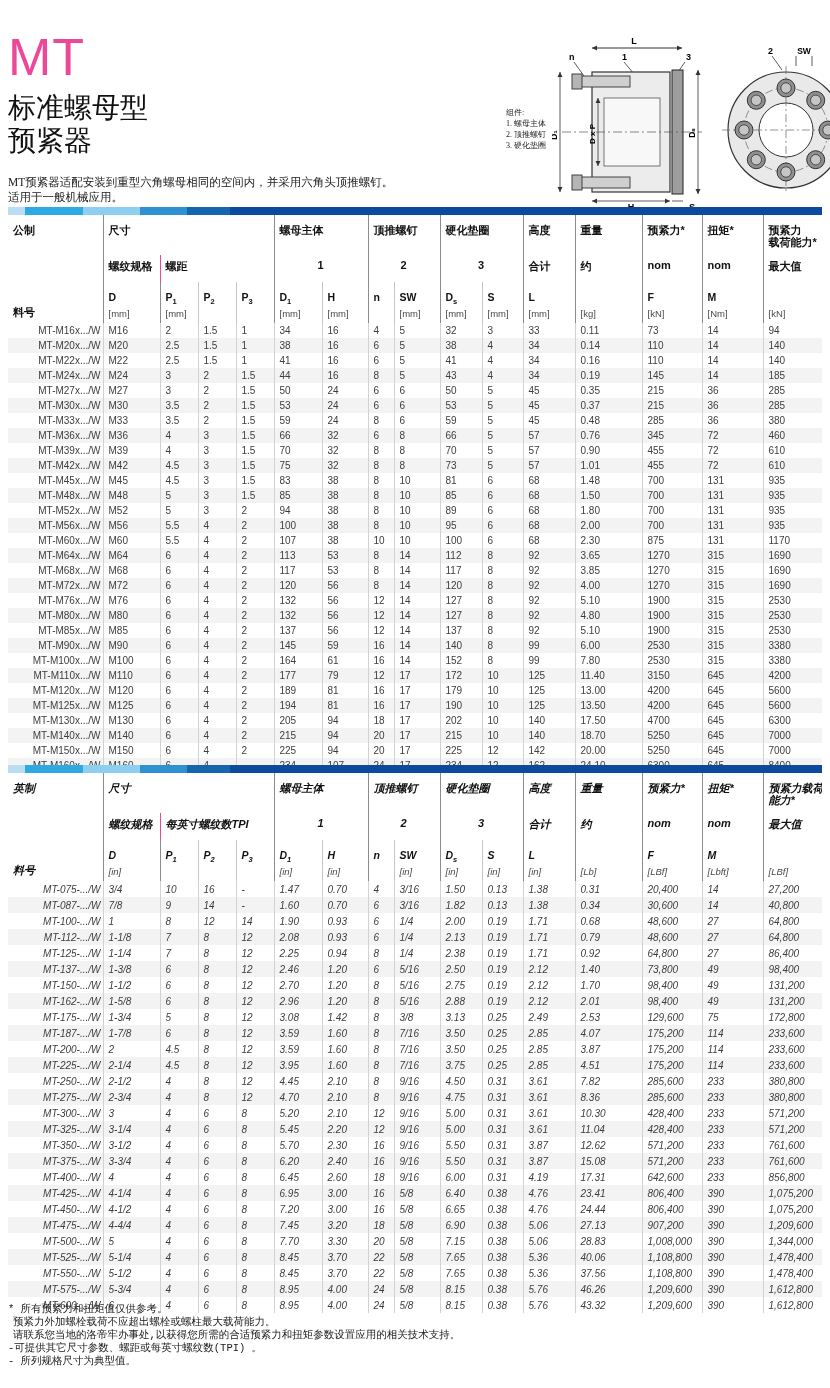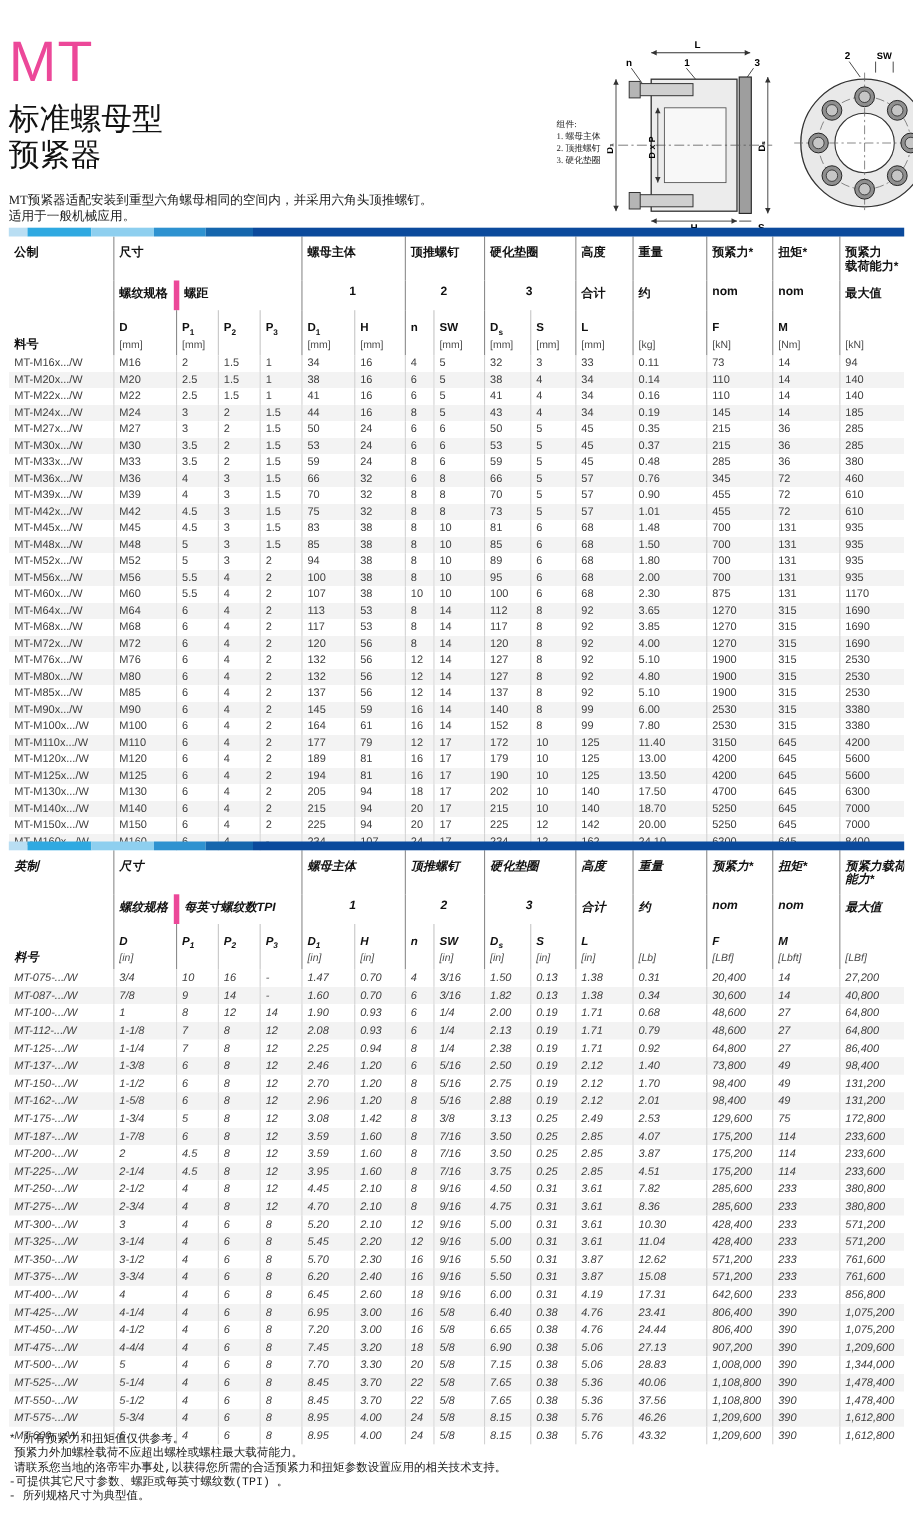--- a/index.html
+++ b/index.html
@@ -21,26 +21,26 @@
   table{width:814px;border-collapse:collapse;table-layout:fixed;}
   thead th{font-weight:bold;text-align:left;vertical-align:top;padding:2px 1px 1px 5px;
     font-size:11px;color:#111;white-space:nowrap;overflow:hidden;}
   tr.h1 th{padding-top:9px;height:30px;line-height:12px;}
   tr.h2 th{height:22px;padding-top:4px;}
   tr.h3 th{height:36px;vertical-align:bottom;padding-bottom:3px;}
   .sym{display:block;font-weight:bold;font-size:10.5px;min-height:13px;line-height:13px;}
   .sym sub{font-size:7.5px;}
   .unit{display:block;font-weight:normal;font-size:9.5px;color:#4a4a4a;min-height:12px;line-height:12px;}
   th.gb{border-left:1px solid #8c8c8c;}
-  th.sb{border-left:5px solid #ec4899;}
+  th.sb{border-left:1px solid #ec4899;}
   th.cb{border-left:1px solid #c6c6c6;}
   th.ctr{text-align:center;padding-left:0;}
   tbody td{font-size:10px;padding:0 2px 0 5px;border-left:1px solid #d2d2d2;color:#3d3d3d;
     white-space:nowrap;overflow:hidden;}
-  tbody td:first-child{border-left:none;}
+  tbody td:first-child{border-left:none;text-align:right;}
   tbody tr:nth-child(even){background:#f3f3f3;}
   #metric-table tbody td{height:15px;}
   #imperial-table tbody td{height:16px;}
   
   .footnotes{position:absolute;left:8px;top:1303px;font-family:Liberation Mono, monospace;
     font-size:10.5px;line-height:13px;color:#1a1a1a;}
   .footnotes div:nth-child(2),.footnotes div:nth-child(3){padding-left:5px;}
 </style>
 </head>
 <body>

